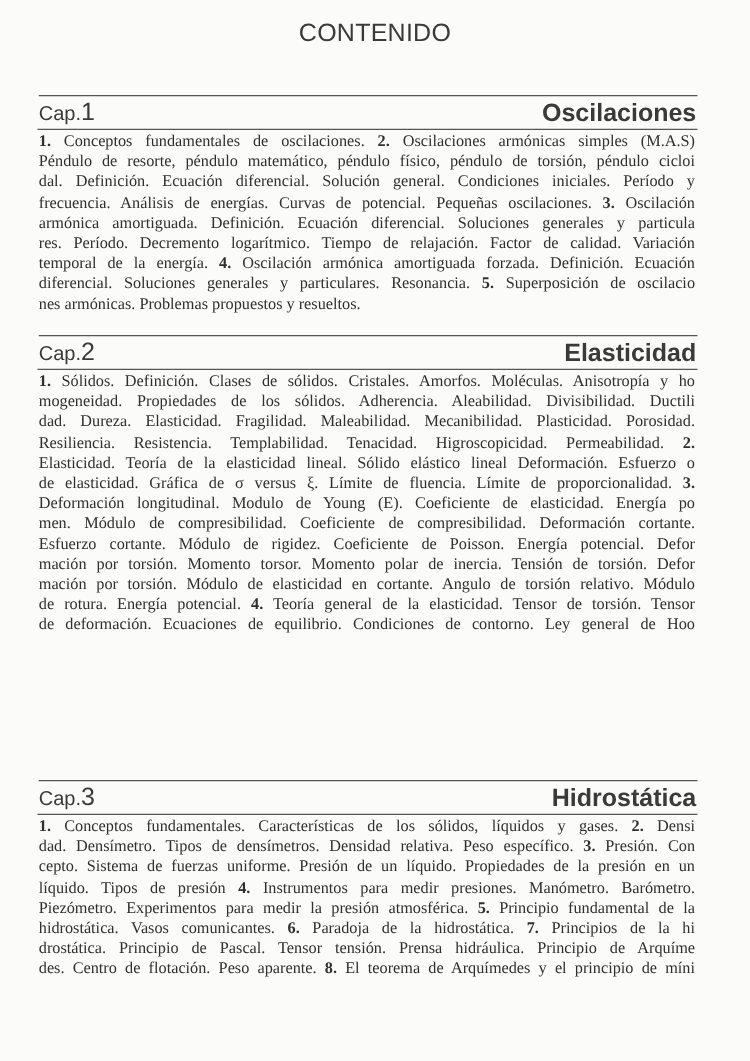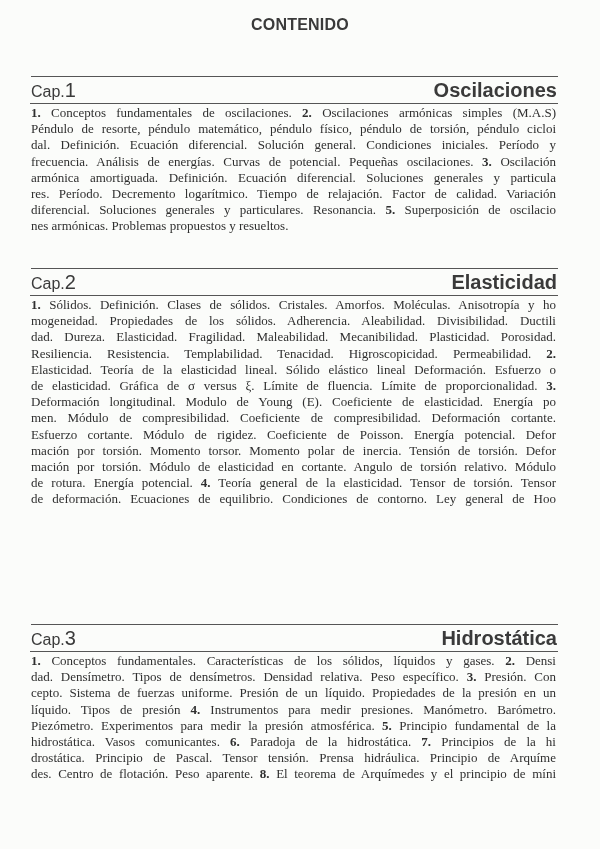--- a/index.html
+++ b/index.html
@@ -6,27 +6,27 @@
     body {
       width: 600px; height: 849px; overflow: hidden;
       background: #fbfcfa;
       color: #2e2e2e;
     }
     .page { position: relative; width: 600px; height: 849px; }
     .title {
       position: absolute; left: 0; width: 600px; top: 16px;
       text-align: center;
       font-family: "Liberation Sans", sans-serif;
-      font-weight: bold; font-size: 16px; color: #3a3a3a;
+      font-weight: normal; font-size: 20px; color: #3a3a3a;
       letter-spacing: 0.2px;
     }
     .chapter { position: absolute; left: 30px; width: 528px; }
     .rule-top { height: 0; border-top: 1.5px solid #555; margin-left: 1px; }
     .head {
-      display: flex; justify-content: space-between; align-items: flex-start;
+      display: flex; justify-content: space-between; align-items: center;
       font-family: "Liberation Sans", sans-serif;
       color: #3a3a3a;
       margin-top: 3px;
       padding: 0 1px 1px 1px;
       border-bottom: 1.5px solid #555;
     }
     .cap { font-size: 16px; line-height: 20px; }
     .cap .num { font-size: 20px; }
     .ctitle { font-size: 20px; font-weight: bold; line-height: 20px; }
     .body {
@@ -53,20 +53,21 @@
       <span class="cap"><span>Cap.</span><span class="num">1</span></span>
       <span class="ctitle">Oscilaciones</span>
     </div>
     <div class="body">
         <span class="ln"><span class="n">1.</span> Conceptos fundamentales de oscilaciones. <span class="n">2.</span> Oscilaciones armónicas simples (M.A.S)</span>
         <span class="ln">Péndulo de resorte, péndulo matemático, péndulo físico, péndulo de torsión, péndulo cicloi</span>
         <span class="ln">dal. Definición. Ecuación diferencial. Solución general. Condiciones iniciales. Período y</span>
         <span class="ln">frecuencia. Análisis de energías. Curvas de potencial. Pequeñas oscilaciones. <span class="n">3.</span> Oscilación</span>
         <span class="ln">armónica amortiguada. Definición. Ecuación diferencial. Soluciones generales y particula</span>
         <span class="ln">res. Período. Decremento logarítmico. Tiempo de relajación. Factor de calidad. Variación</span>
+        <span class="ln">temporal de la energía. <span class="n">4.</span> Oscilación armónica amortiguada forzada. Definición. Ecuación</span>
         <span class="ln">diferencial. Soluciones generales y particulares. Resonancia. <span class="n">5.</span> Superposición de oscilacio</span>
         <span class="ln last">nes armónicas. Problemas propuestos y resueltos.</span>
       </div>
   </div>
 
   <div class="chapter" id="ch1" style="top:268px;">
     <div class="rule-top"></div>
     <div class="head">
       <span class="cap"><span>Cap.</span><span class="num">2</span></span>
       <span class="ctitle">Elasticidad</span>

